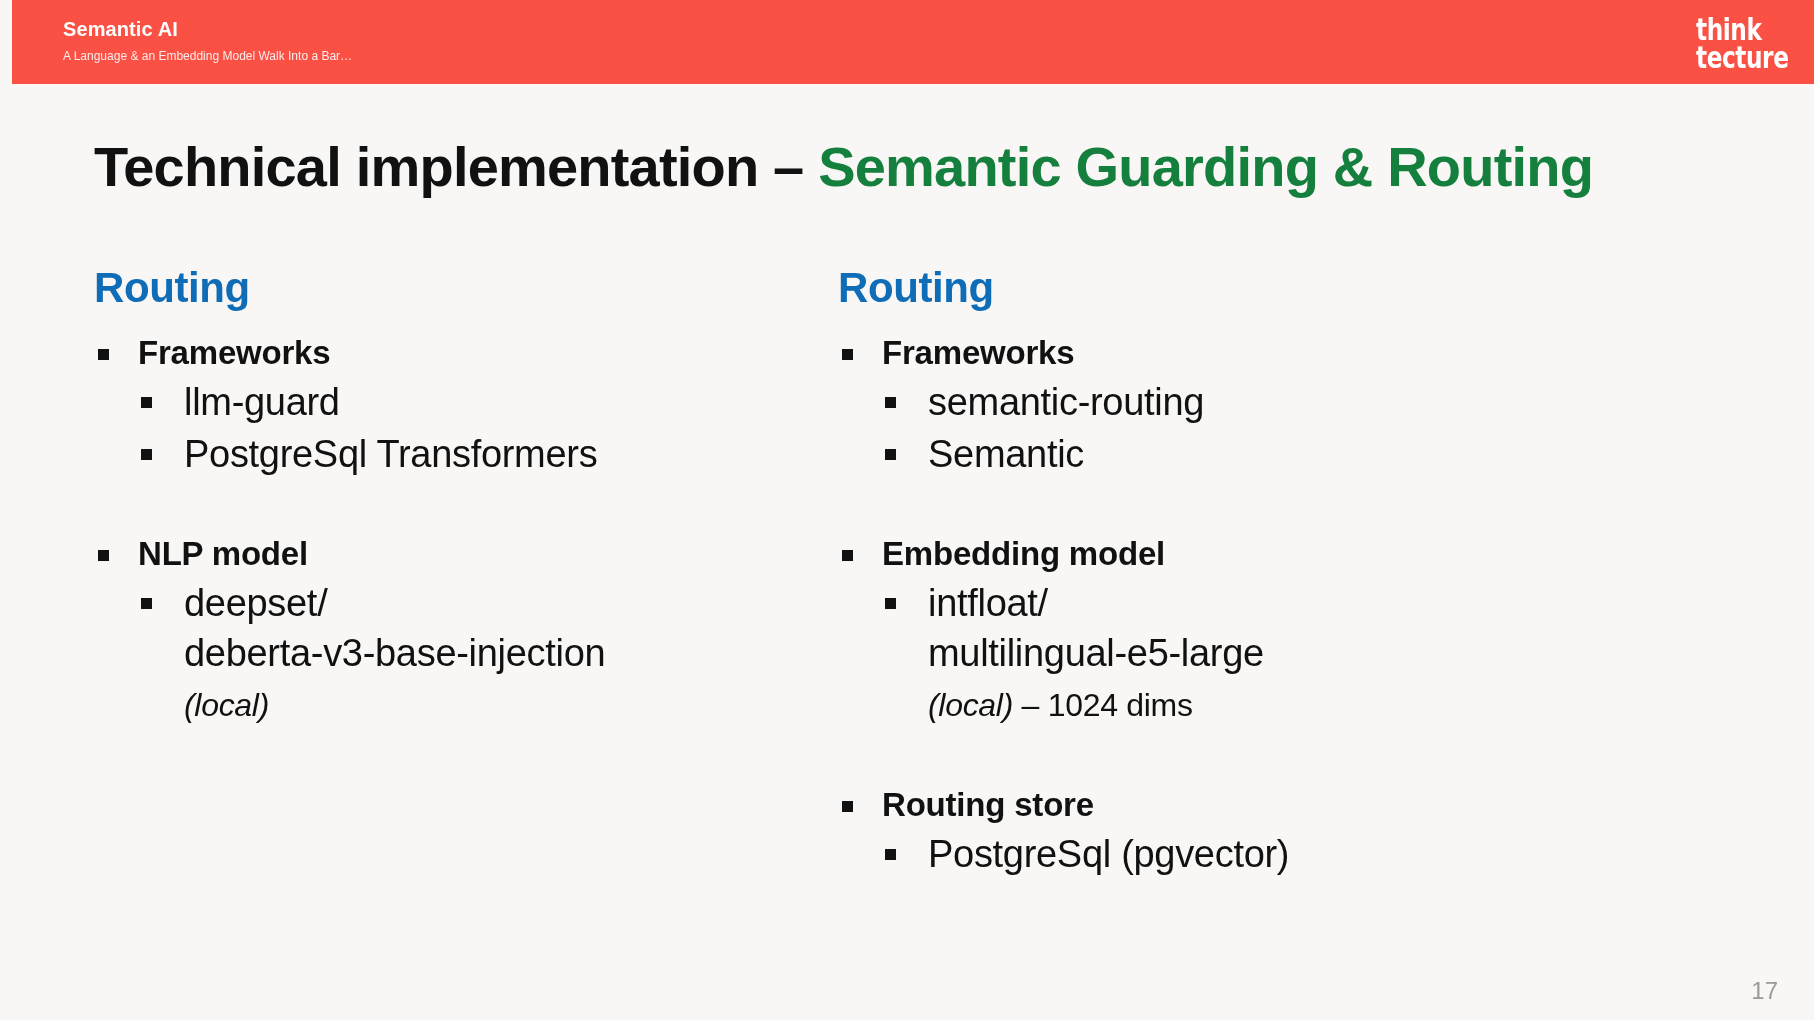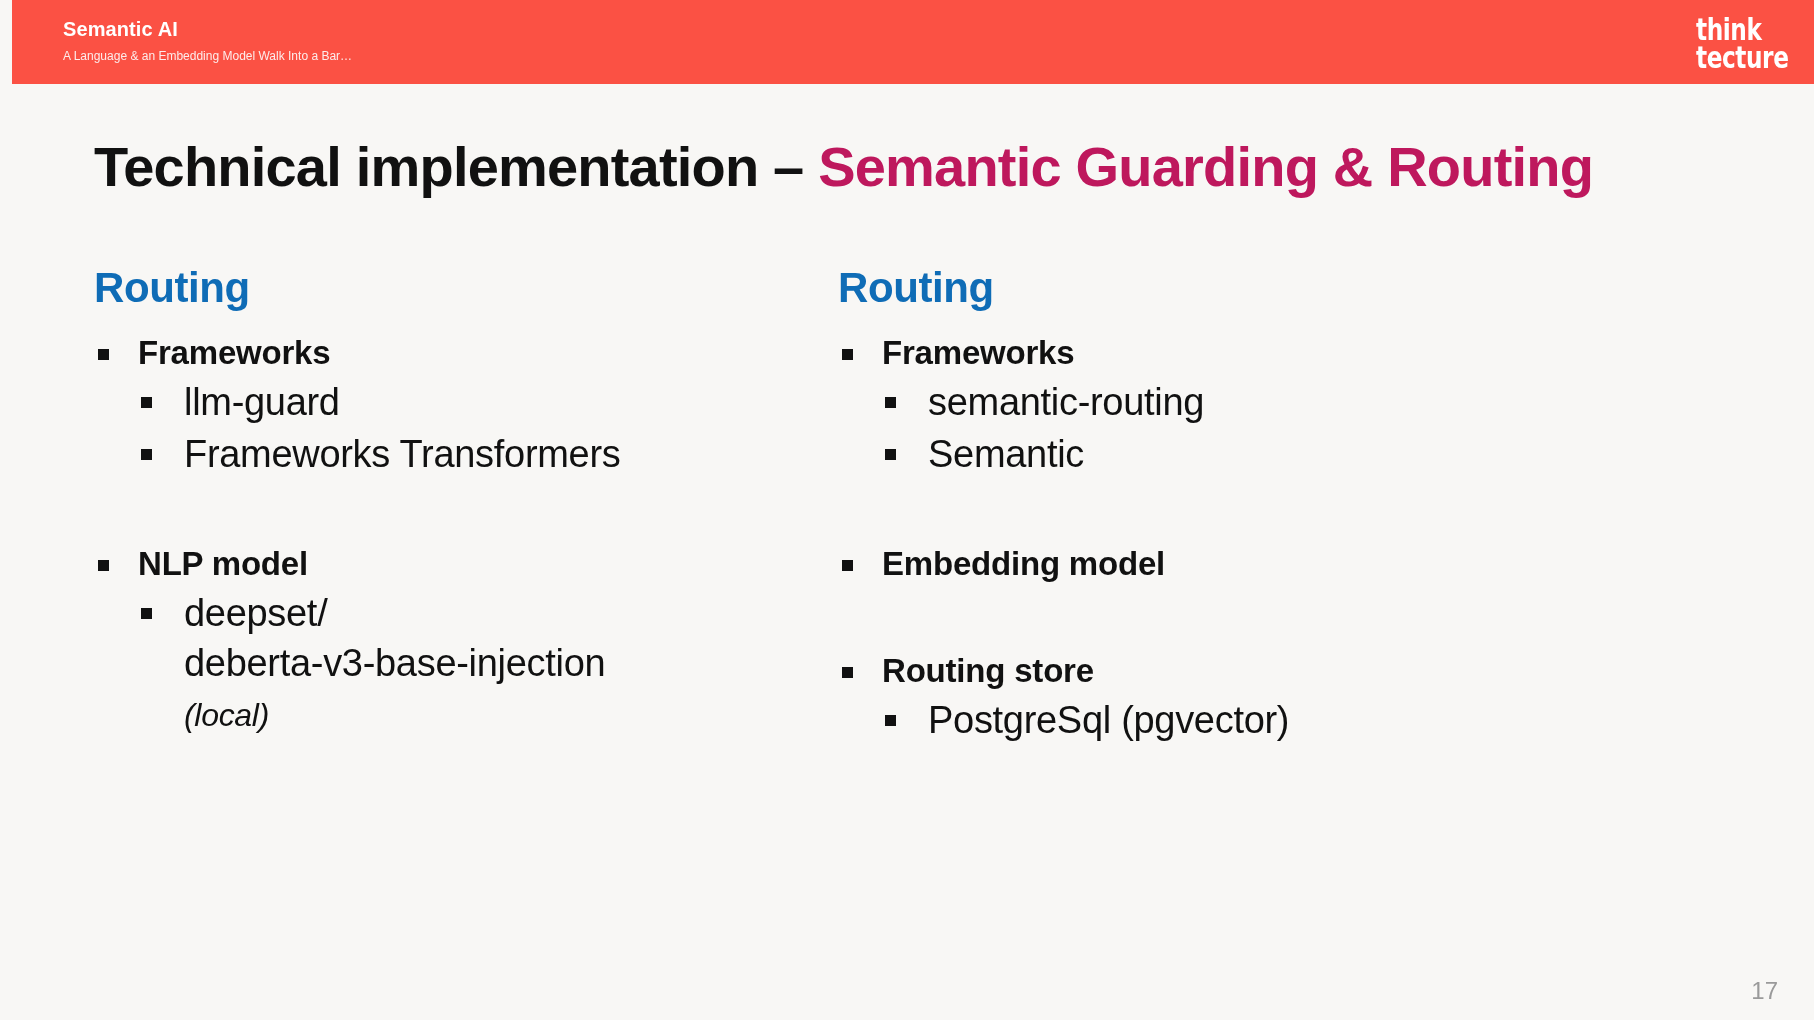--- a/index.html
+++ b/index.html
@@ -74,21 +74,21 @@
     position: absolute;
     left: 94px;
     top: 133px;
     font-size: 56px;
     font-weight: 700;
     line-height: 68px;
     letter-spacing: -0.8px;
     color: #111111;
     white-space: nowrap;
   }
-  .slide-title .accent { color: #be185d; }
+  .slide-title .accent { color: #15803d; }
 
   
   .columns {
     position: absolute;
     left: 0;
     top: 262px;
     width: 1814px;
   }
   .col {
     position: absolute;
@@ -107,21 +107,21 @@
   }
 
   ul.level1 {
     list-style: none;
     margin: 0;
     padding: 0;
   }
   ul.level1 > li.l1item {
     position: relative;
     padding-left: 44px;
-    margin: 14px 0 4px 0;
+    margin: 4px 0 4px 0;
   }
   ul.level1 > li.l1item > .l1text {
     font-size: 33px;
     font-weight: 700;
     line-height: 45px;
     letter-spacing: -0.2px;
     color: #111111;
   }
   ul.level1 > li.l1item > .sqbullet {
     position: absolute;
@@ -207,21 +207,21 @@
         <li class="l1item">
           <span class="sqbullet"></span>
           <span class="l1text">Frameworks</span>
           <ul class="level2">
             <li class="l2item">
               <span class="sqbullet"></span>
               <span class="l2text">llm-guard</span>
             </li>
             <li class="l2item">
               <span class="sqbullet"></span>
-              <span class="l2text">Frameworks Transformers</span>
+              <span class="l2text">PostgreSql Transformers</span>
             </li>
           </ul>
         </li>
 
         <li class="spacer-gap"></li>
 
         <li class="l1item">
           <span class="sqbullet"></span>
           <span class="l1text">NLP model</span>
           <ul class="level2">
@@ -256,20 +256,30 @@
               <span class="l2text">Semantic</span>
             </li>
           </ul>
         </li>
 
         <li class="spacer-gap"></li>
 
         <li class="l1item">
           <span class="sqbullet"></span>
           <span class="l1text">Embedding model</span>
+          <ul class="level2">
+            <li class="l2item">
+              <span class="sqbullet"></span>
+              <span class="l2text">
+                <span>intfloat/</span><br>
+                <span>multilingual-e5-large</span><br>
+                <span class="note">(local)</span><span class="plain"> – 1024 dims</span>
+              </span>
+            </li>
+          </ul>
         </li>
 
         <li class="spacer-gap"></li>
 
         <li class="l1item">
           <span class="sqbullet"></span>
           <span class="l1text">Routing store</span>
           <ul class="level2">
             <li class="l2item">
               <span class="sqbullet"></span>

